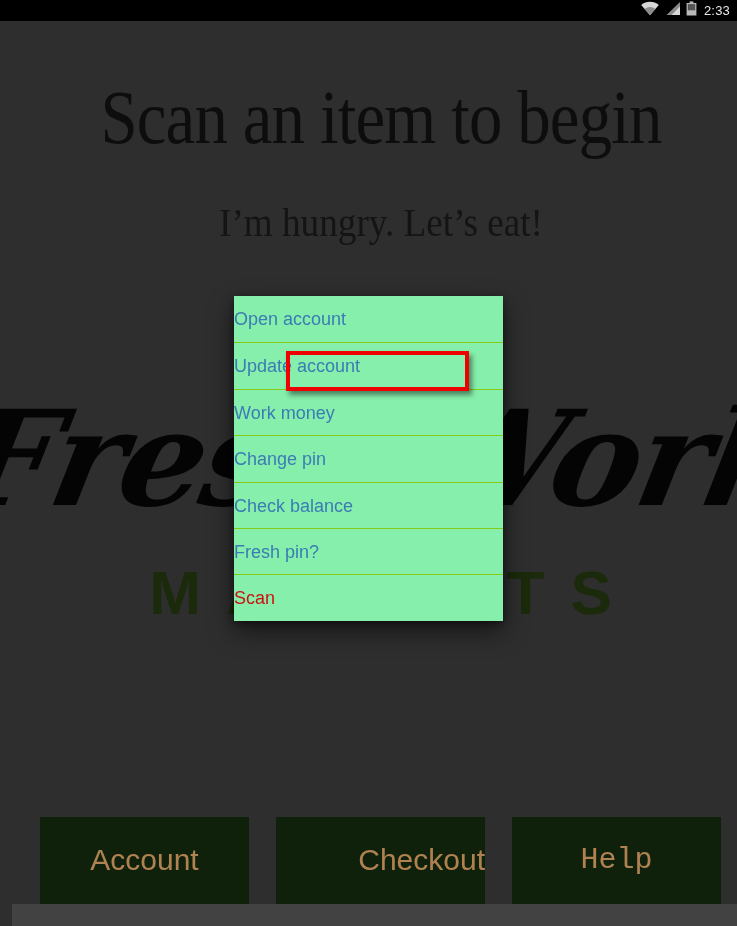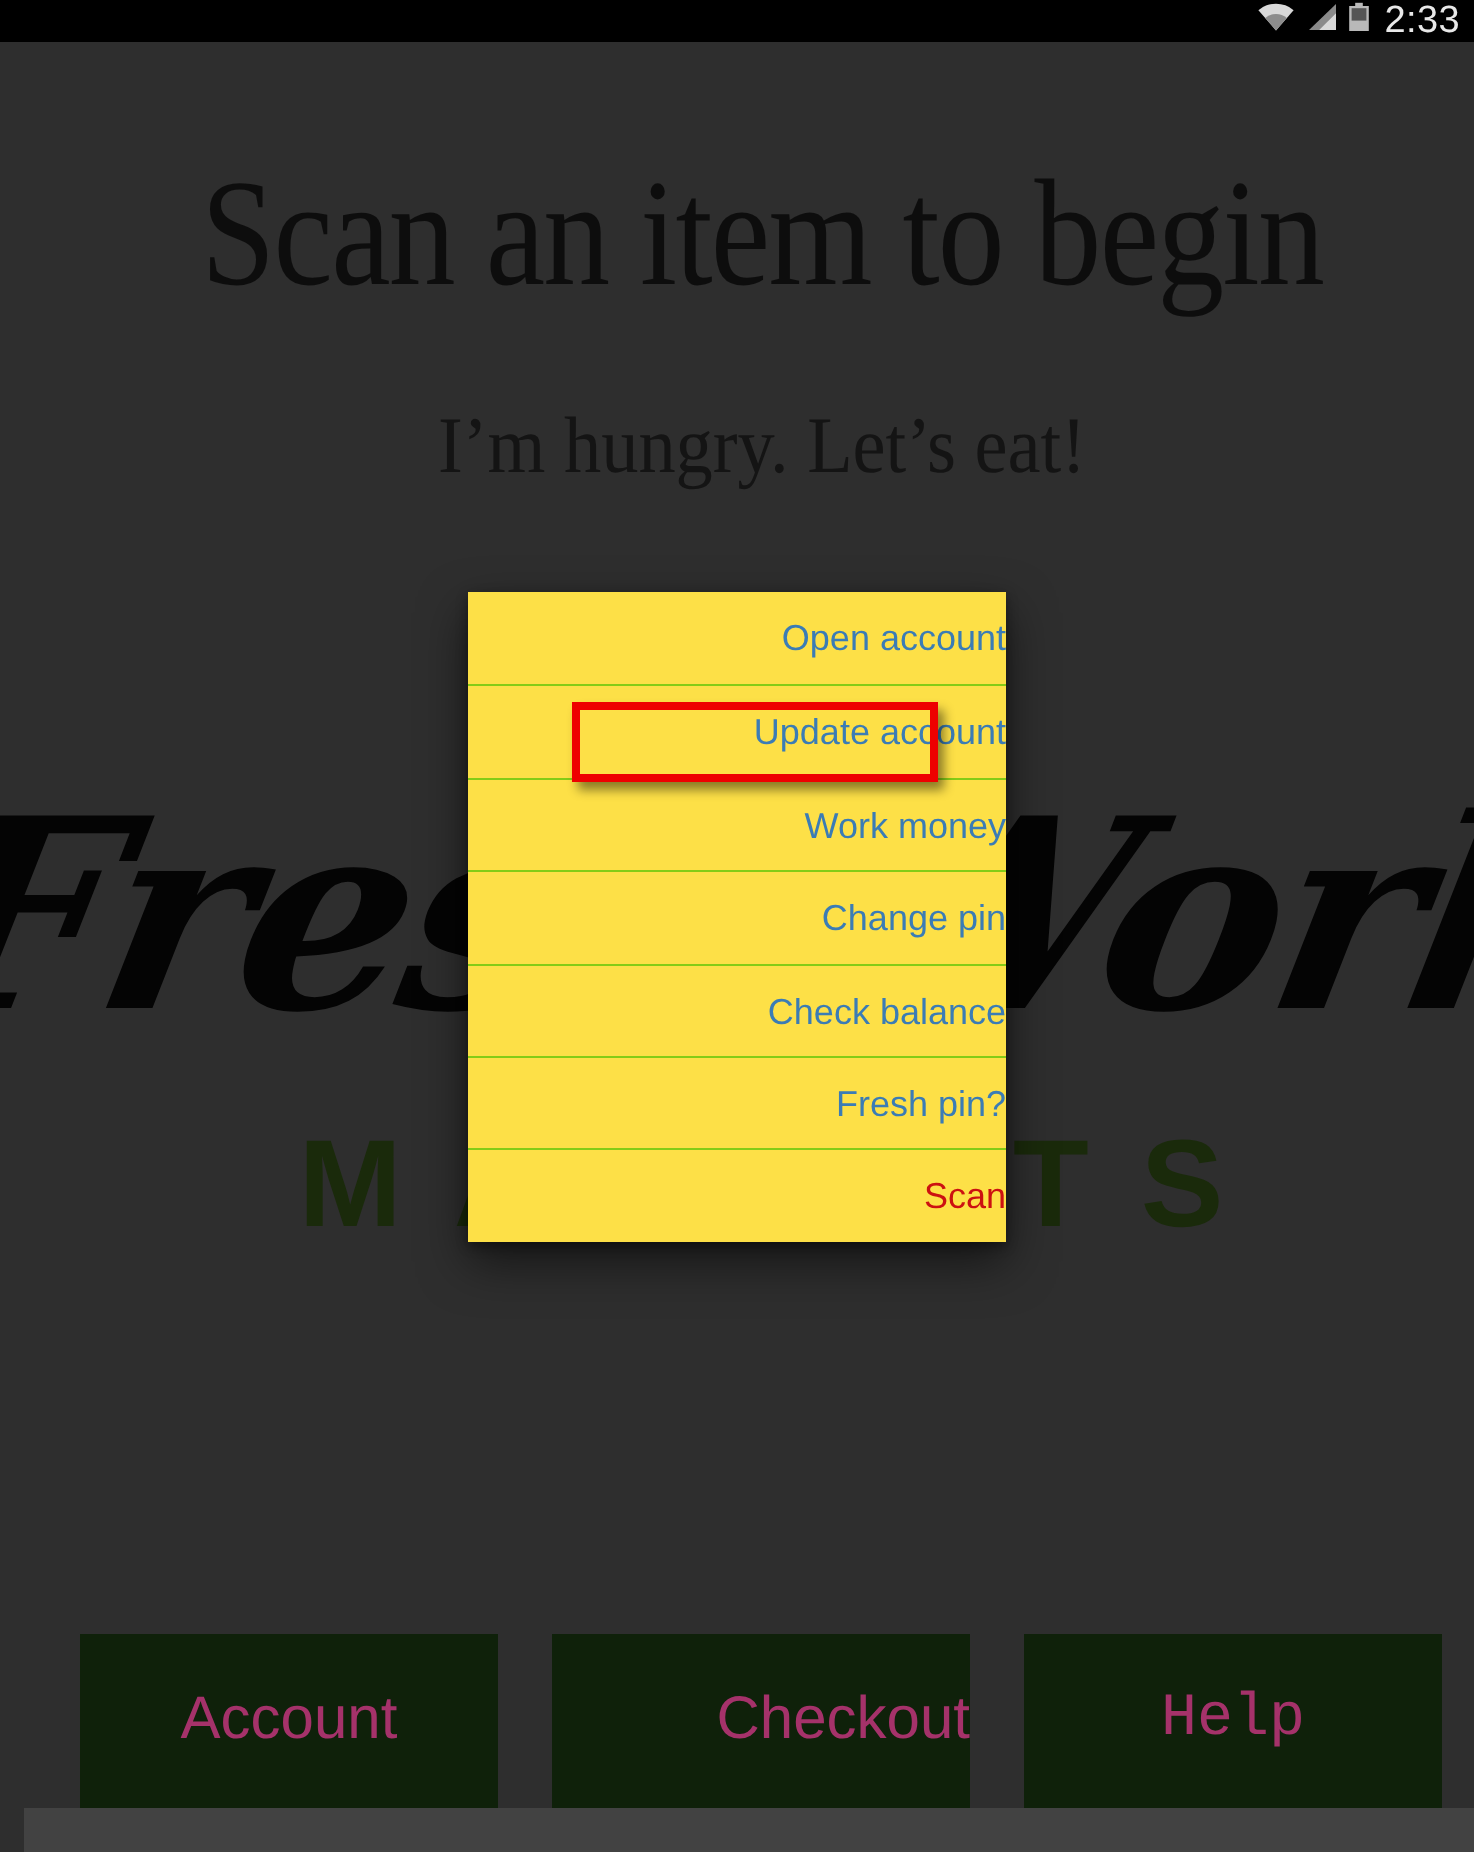--- a/index.html
+++ b/index.html
@@ -20,21 +20,21 @@
   #status-bar{
     position:absolute; top:0; left:0;
     width:737px; height:21px;
     background:#000;
     display:flex; align-items:center; justify-content:flex-end;
     padding-right:7px;
     z-index:60;
   }
   .sb-icon{ display:block; margin-left:5px; }
   #status-clock{
-    color:#e8e8e8; font-size:19px; line-height:15px;
+    color:#e8e8e8; font-size:13px; line-height:15px;
     margin-left:7px; letter-spacing:.2px;
     font-family:"Liberation Sans", sans-serif;
   }
 
   
   #app-body{
     position:absolute; top:21px; left:12px;
     width:737px; height:905px;
     background:#424242;
   }
@@ -95,21 +95,21 @@
   
   #bottom-bar{
     position:absolute; left:0; top:796px;
     width:737px; height:86px;
   }
   .bottom-btn{
     position:absolute; top:0;
     height:95px;
     background:#16300f;
     border:none;
-    color:#ec4899;
+    color:#fdba74;
     font-family:"Liberation Sans", sans-serif;
     font-size:30px;
     line-height:86px;
     text-align:center;
     cursor:pointer;
     user-select:none;
   }
   #btn-account { left:28px;  width:209px; }
   #btn-checkout{ left:264px; width:209px;text-align:right; }
   #btn-help    { left:500px; width:209px;font-family:Liberation Mono, monospace; }
@@ -130,27 +130,27 @@
     background:#ffffff;
     border-radius:2px;
     box-shadow:0 10px 24px rgba(0,0,0,.55), 0 2px 6px rgba(0,0,0,.4);
     z-index:40;
     overflow:visible;
   }
   .menu-item{
     position:relative;
     height:46.4px;
     line-height:46.4px;
-    text-align:right;
+    text-align:left;
     font-family:"Liberation Sans", sans-serif;
     font-size:18px;
     color:#3b7cb5;
     cursor:pointer;
     user-select:none;
-    background:#fde047;
+    background:#86efac;
   }
   .menu-item + .menu-item{
     border-top:1px solid #84cc16;
   }
   .menu-item.danger{ color:#cc1111; }
 
   
   #highlight-box{
     position:absolute;
     left:52px;   

